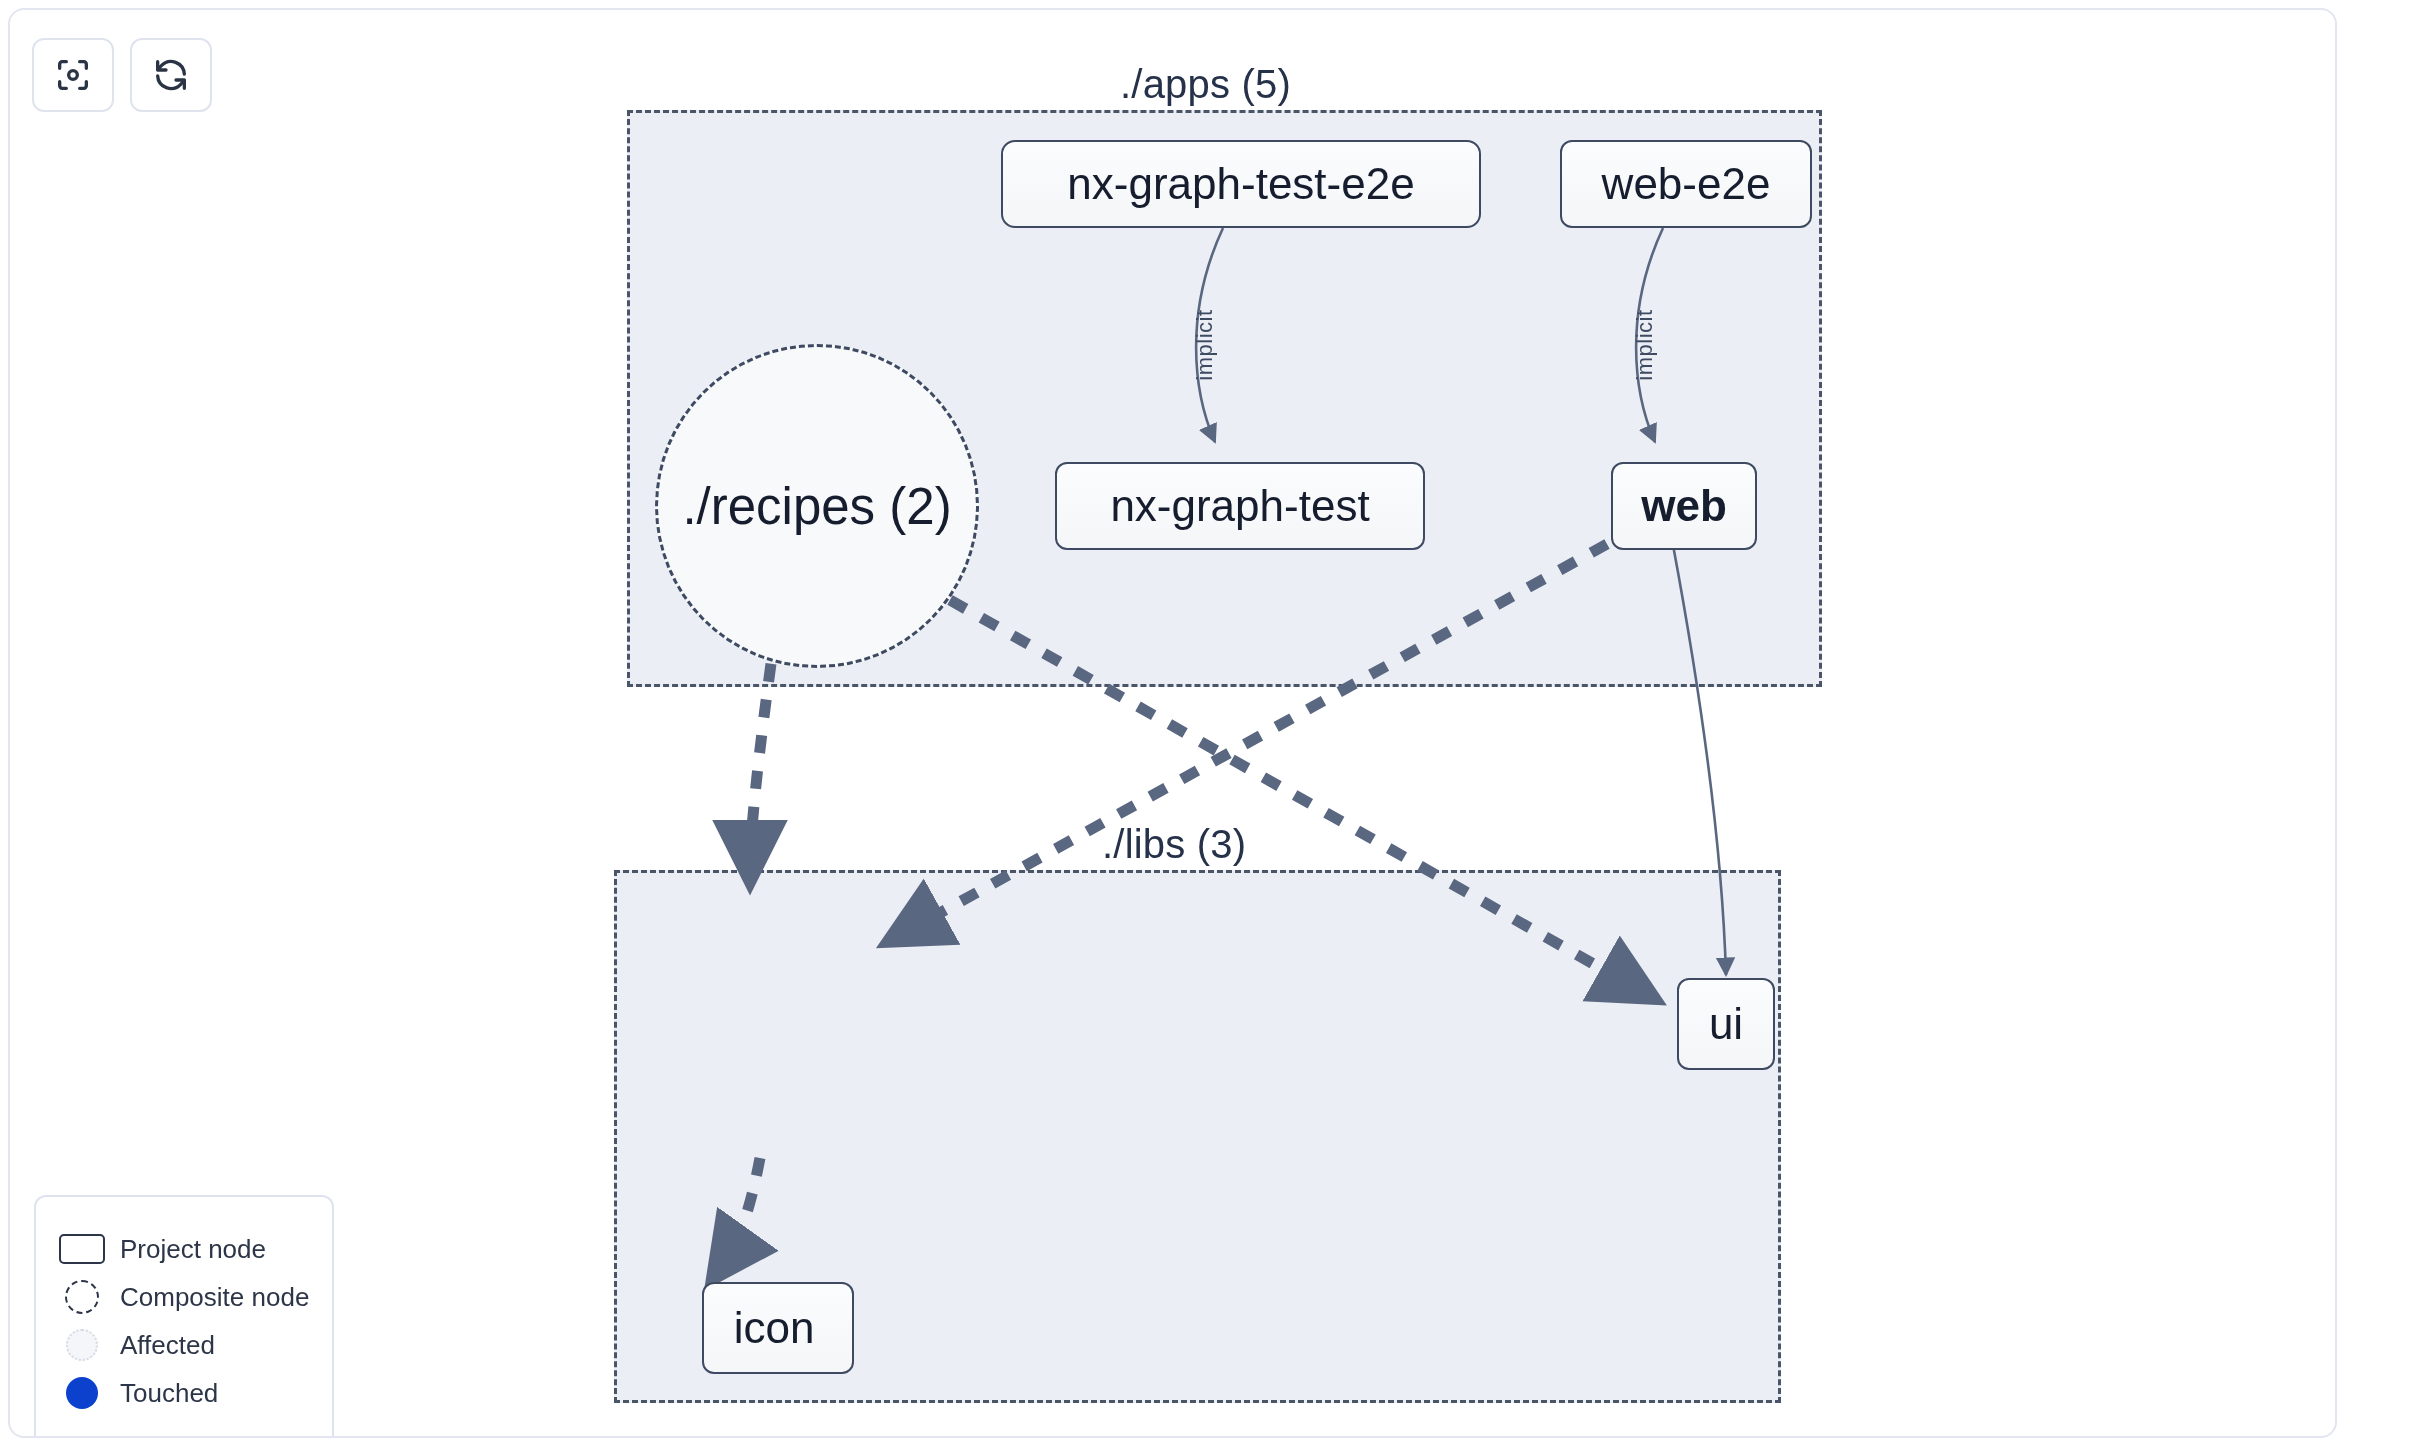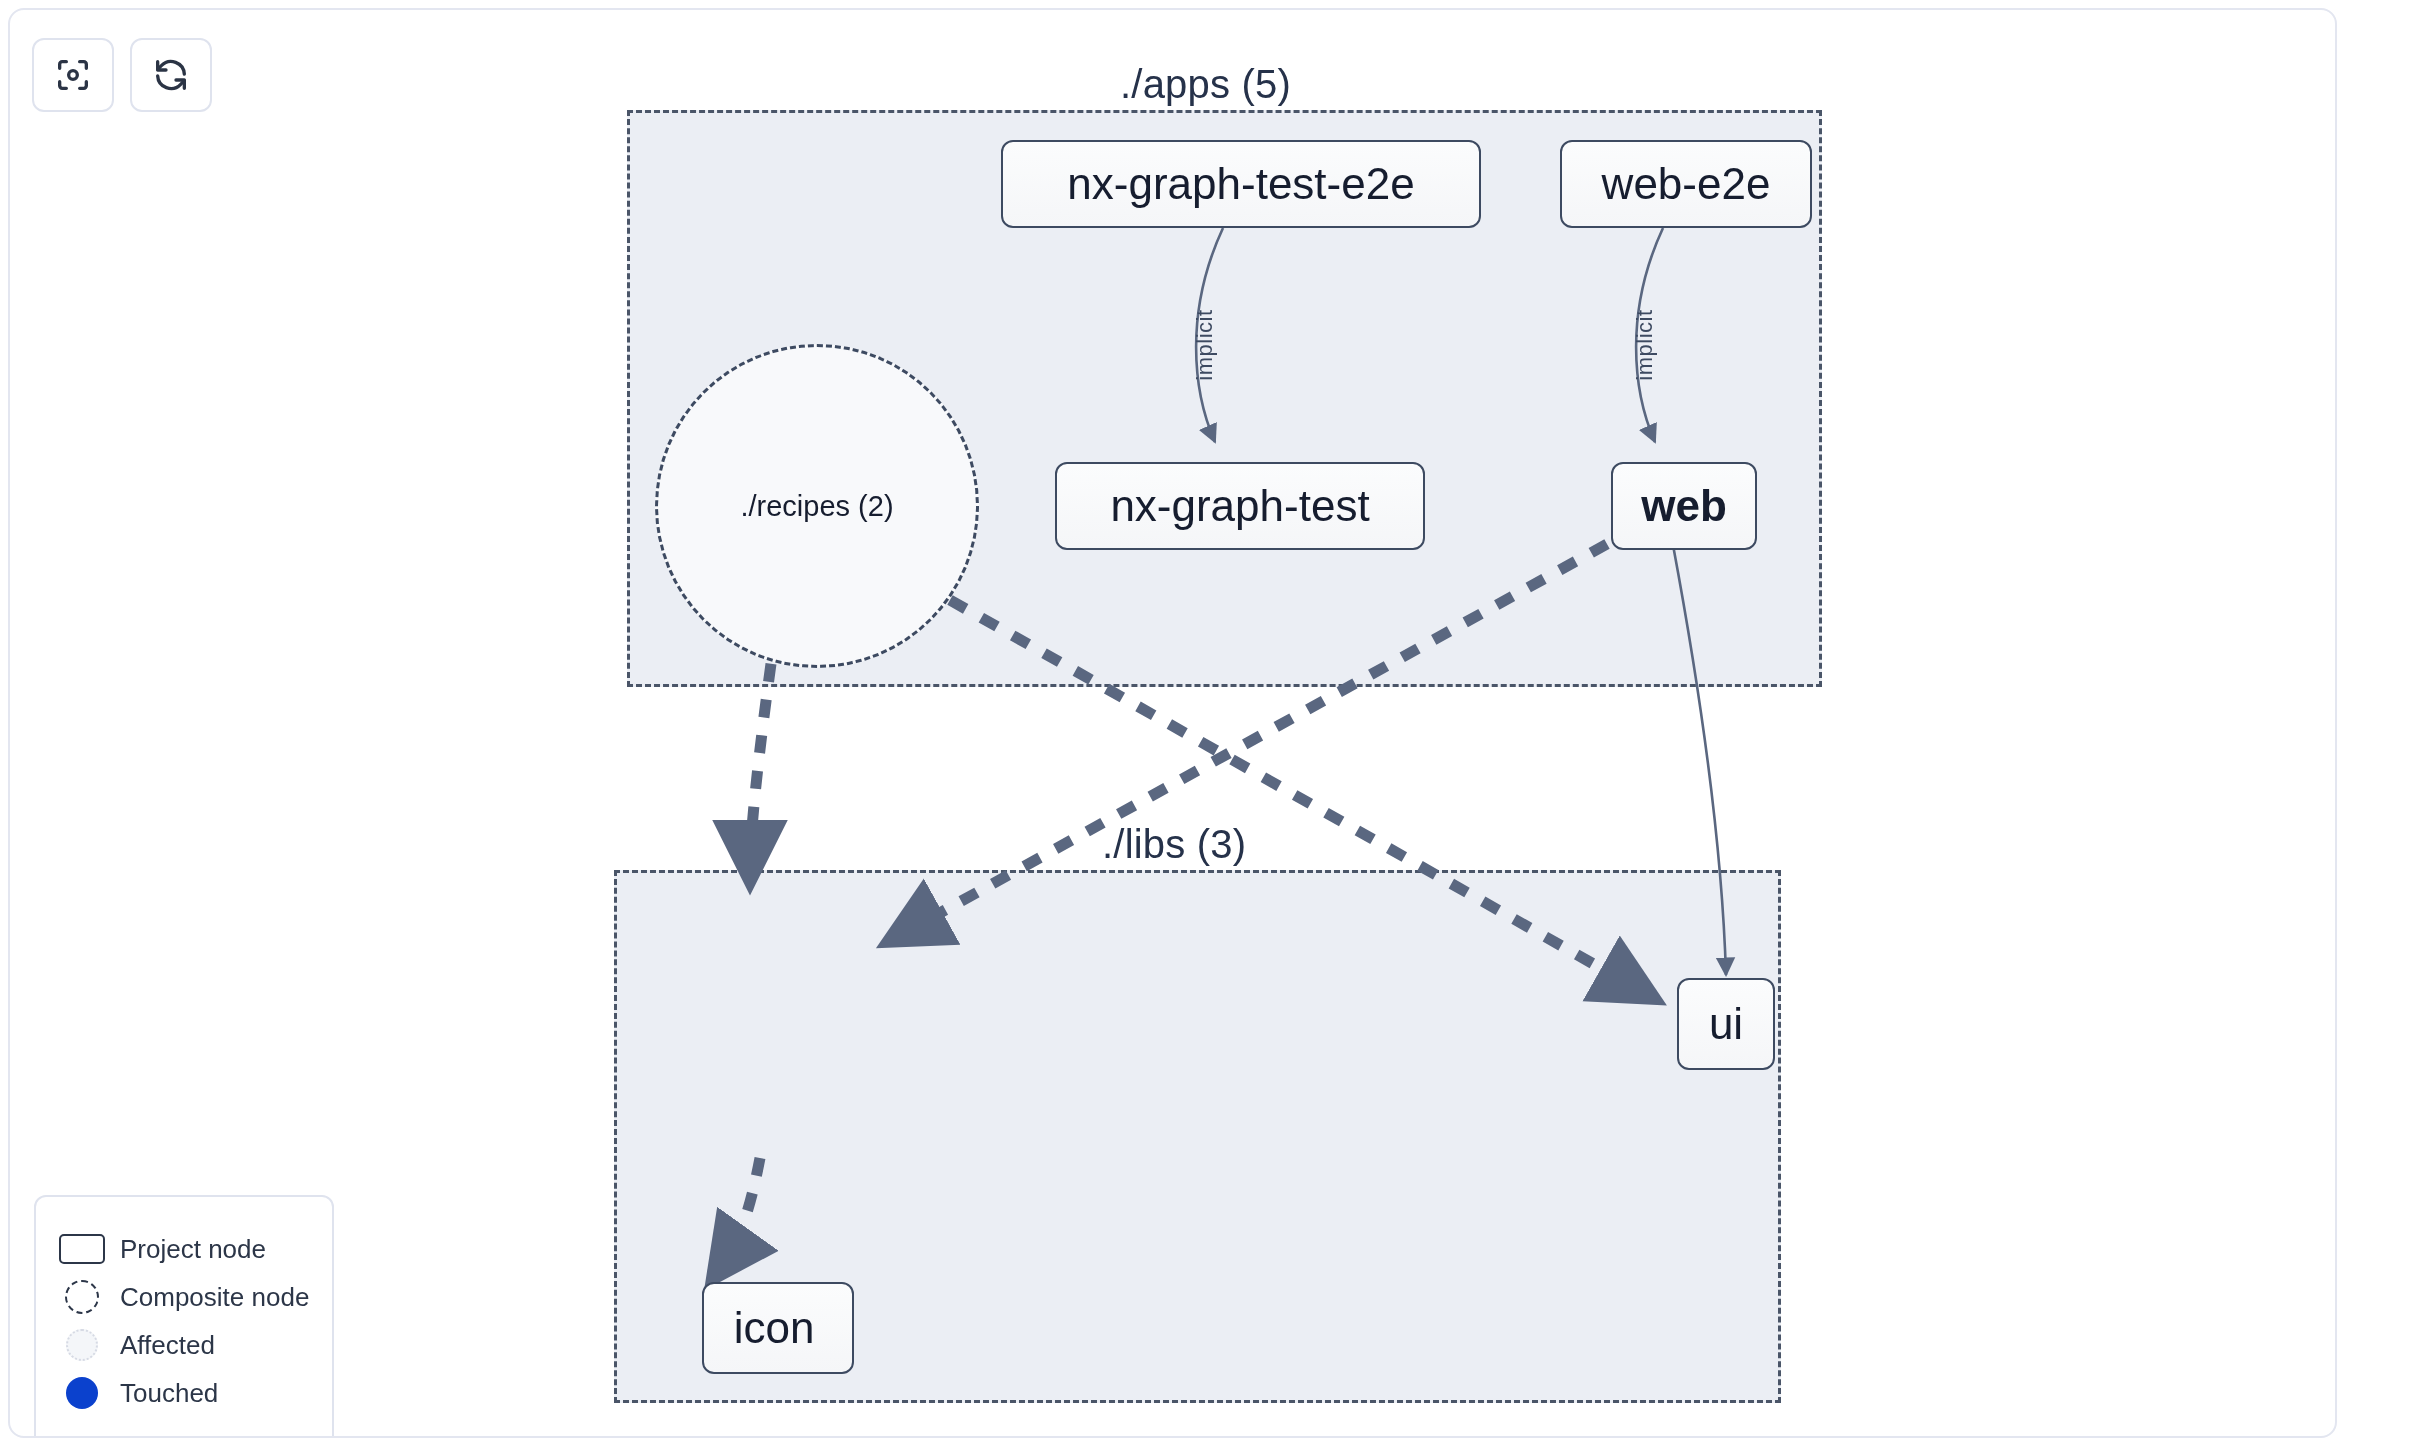--- a/index.html
+++ b/index.html
@@ -113,21 +113,21 @@
     background: #f8f9fb;
     border: 3.5px dashed #3d4a61;
     display: flex;
     align-items: center;
     justify-content: center;
     box-sizing: border-box;
     z-index: 25;
     cursor: pointer;
   }
   .composite-node span {
-    font-size: 29px;
+    font-size: 51px;
     color: #161d2f;
     white-space: nowrap;
     line-height: 1;
   }
 
   
   .edge-label {
     position: absolute;
     font-size: 22px;
     color: #3d4a61;
@@ -254,21 +254,21 @@
       <path d="M 940 590 L 1633 982" fill="none" stroke="#5a6780" stroke-width="11" stroke-dasharray="18 18" stroke-linecap="butt" marker-end="url(#arrow-thick)"></path>
 
       <path d="M 1597 534 L 890 925" fill="none" stroke="#5a6780" stroke-width="11" stroke-dasharray="18 18" stroke-linecap="butt" marker-end="url(#arrow-thick)"></path>
 
       <path d="M 750 1148 C 740 1200, 730 1230, 710 1258" fill="none" stroke="#5a6780" stroke-width="11" stroke-dasharray="18 18" stroke-linecap="butt" marker-end="url(#arrow-thick)"></path>
     </svg>
 
     <div class="edge-label" style="left:1140px; top:322px; width:110px; text-align:center;">implicit</div>
     <div class="edge-label" style="left:1580px; top:322px; width:110px; text-align:center;">implicit</div>
 
-    <div class="project-node" style="left:991px; top:130px; width:480px; height:88px;">
+    <div class="project-node" style="left:991px; top:130px; width:480px; height:88px;border-radius:14px;">
       <span>nx-graph-test-e2e</span>
     </div>
 
     <div class="project-node" style="left:1550px; top:130px; width:252px; height:88px;">
       <span>web-e2e</span>
     </div>
 
     <div class="project-node" style="left:1045px; top:452px; width:370px; height:88px;">
       <span>nx-graph-test</span>
     </div>

